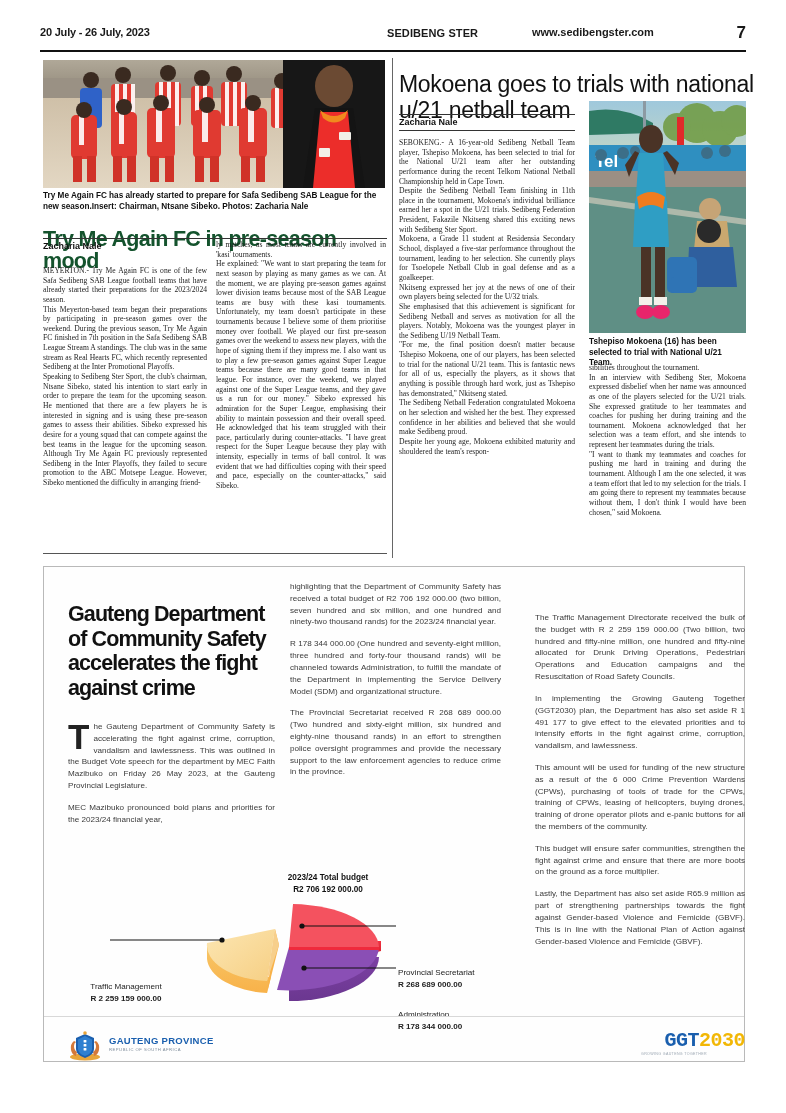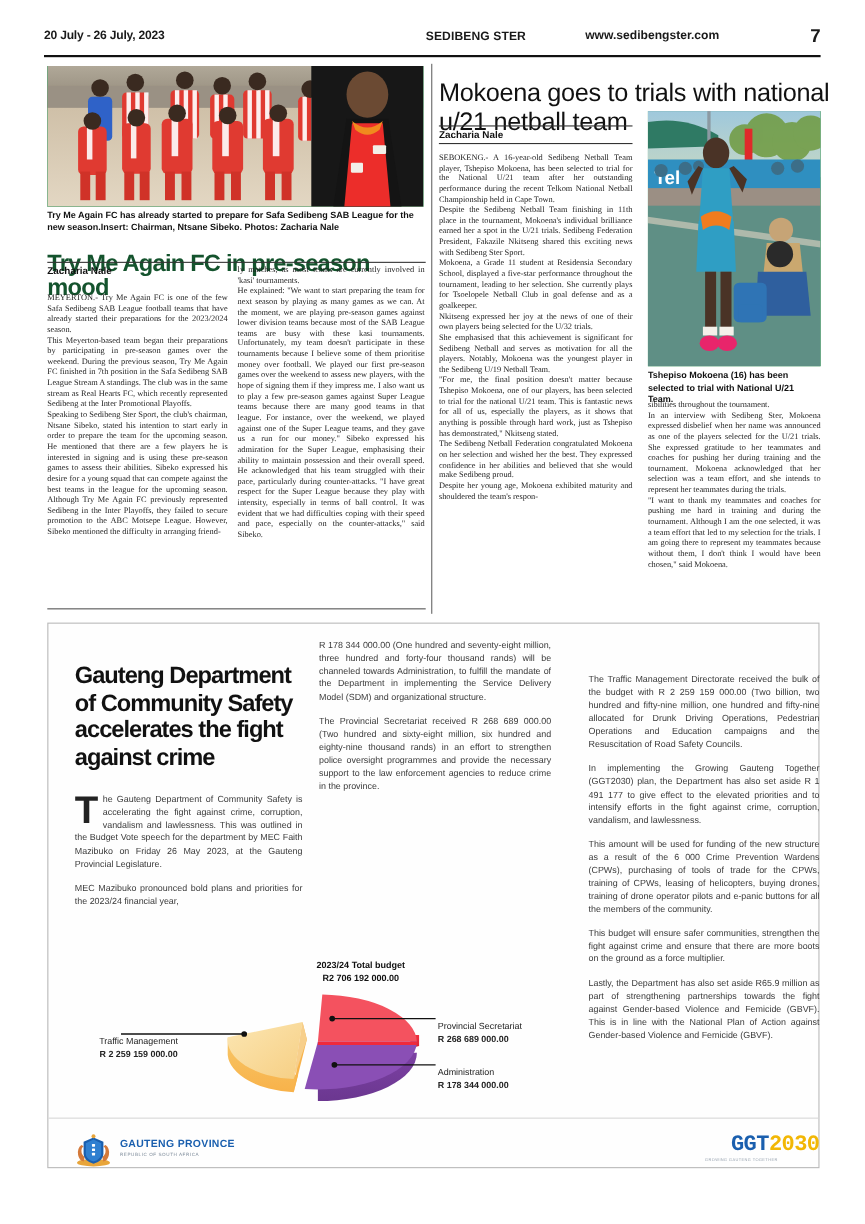--- a/index.html
+++ b/index.html
@@ -47,21 +47,21 @@
   }
   .masthead .page-num {
     position: absolute;
     right: 0; top: -3px;
     font-size: 17px;
     font-weight: bold;
   }
 
   
   .photo {
-    background: #15803d;
+    background: #bef264;
     position: relative;
     overflow: hidden;
   }
   .team-photo {
     position: absolute;
     left: 43px; top: 60px;
     width: 342px; height: 128px;
   }
   .photo-caption {
     position: absolute;
@@ -256,20 +256,21 @@
     position: absolute;
     left: 139px; top: 29px;
     width: 192px; height: 110px;
   }
   .chart-label {
     position: absolute;
     font-family: "Liberation Sans", sans-serif;
     font-size: 8.1px;
     line-height: 1.5;
     color: #222;
+    margin-top: 40px;
   }
   .chart-label .val { font-weight: bold; }
   .lbl-traffic { left: 12px; top: 69px; width: 120px; text-align: center; }
   .lbl-prov { left: 344px; top: 55px; width: 110px; text-align: left; }
   .lbl-admin { left: 344px; top: 97px; width: 110px; text-align: left; }
   .gp-logo {
     position: absolute;
     left: 66px; top: 1030px;
     width: 175px; height: 30px;
   }
@@ -522,20 +523,21 @@
   <h2 class="ad-headline">Gauteng Department of Community Safety accelerates the fight against crime</h2>
 
   <div class="ad-col ad-col-1">
     <p class="dropcap-para">
       <span class="dropcap">T</span><span>he Gauteng Department of Community Safety is accelerating the fight against crime, corruption, vandalism and lawlessness. This was outlined in the Budget Vote speech for the department by MEC Faith Mazibuko on Friday 26 May 2023, at the Gauteng Provincial Legislature.</span>
     </p>
     <p>MEC Mazibuko pronounced bold plans and priorities for the 2023/24 financial year,</p>
   </div>
 
   <div class="ad-col ad-col-2">
+    <p>highlighting that the Department of Community Safety has received a total budget of R2 706 192 000.00 (two billion, seven hundred and six million, and one hundred and ninety-two thousand rands) for the 2023/24 financial year.</p>
     <p>R 178 344 000.00 (One hundred and seventy-eight million, three hundred and forty-four thousand rands) will be channeled towards Administration, to fulfill the mandate of the Department in implementing the Service Delivery Model (SDM) and organizational structure.</p>
     <p>The Provincial Secretariat received R 268 689 000.00 (Two hundred and sixty-eight million, six hundred and eighty-nine thousand rands) in an effort to strengthen police oversight programmes and provide the necessary support to the law enforcement agencies to reduce crime in the province.</p>
   </div>
 
   <div class="ad-col ad-col-3">
     <p>The Traffic Management Directorate received the bulk of the budget with R 2 259 159 000.00 (Two billion, two hundred and fifty-nine million, one hundred and fifty-nine allocated for Drunk Driving Operations, Pedestrian Operations and Education campaigns and the Resuscitation of Road Safety Councils.</p>
     <p>In implementing the Growing Gauteng Together (GGT2030) plan, the Department has also set aside R 1 491 177 to give effect to the elevated priorities and to intensify efforts in the fight against crime, corruption, vandalism, and lawlessness.</p>
     <p>This amount will be used for funding of the new structure as a result of the 6 000 Crime Prevention Wardens (CPWs), purchasing of tools of trade for the CPWs, training of CPWs, leasing of helicopters, buying drones, training of drone operator pilots and e-panic buttons for all the members of the community.</p>
     <p>This budget will ensure safer communities, strengthen the fight against crime and ensure that there are more boots on the ground as a force multiplier.</p>
     <p>Lastly, the Department has also set aside R65.9 million as part of strengthening partnerships towards the fight against Gender-based Violence and Femicide (GBVF). This is in line with the National Plan of Action against Gender-based Violence and Femicide (GBVF).</p>

